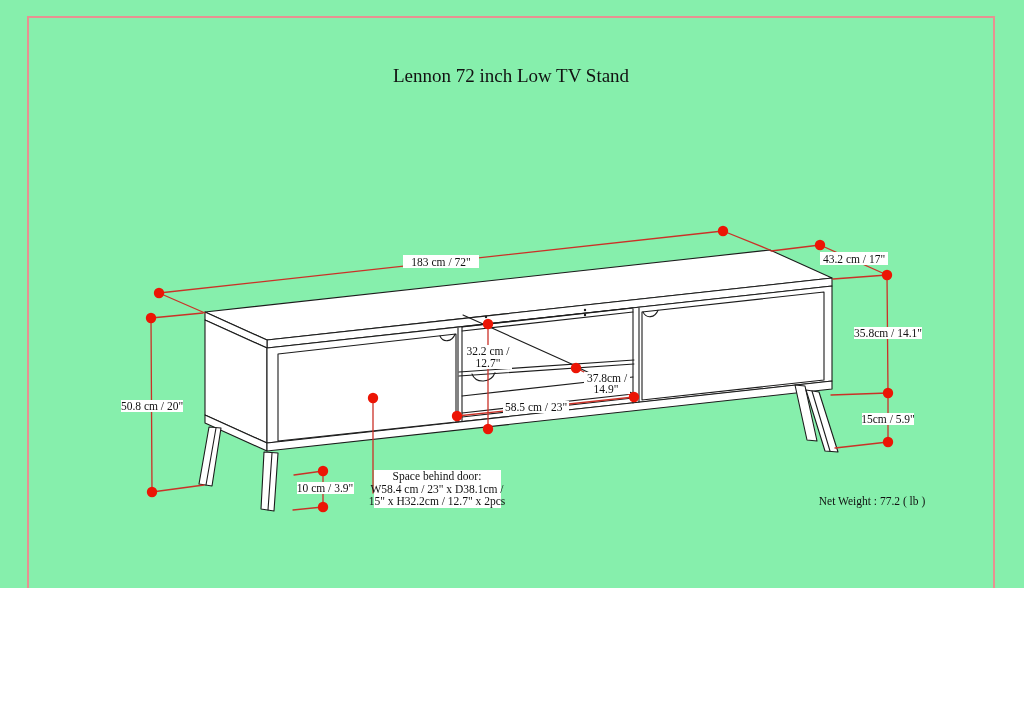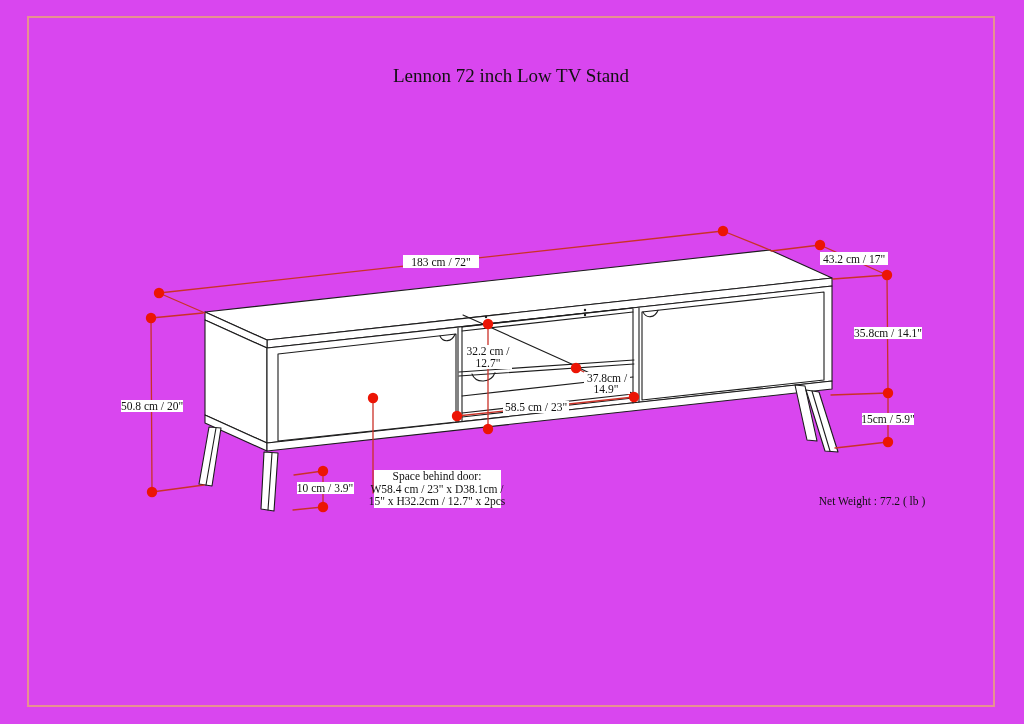--- a/index.html
+++ b/index.html
@@ -1,16 +1,16 @@
 <!DOCTYPE html>
 <html><head>
 <meta charset="utf-8">
 <style>
   html,body{margin:0;padding:0;background:#ffffff;}
-  #stage{position:relative;width:1024px;height:724px;background:#d946ef;overflow:hidden;
+  #stage{position:relative;width:1024px;height:588px;background:#86efac;overflow:hidden;
          font-family:"Liberation Serif", serif;}
   svg{display:block;}
   text{font-family:"Liberation Serif", serif;fill:#111111;}
   .dimtext{font-size:11.5px;}
   .titletext{font-size:19px;}
 </style>
 </head>
 <body>
 
 <div id="stage">

